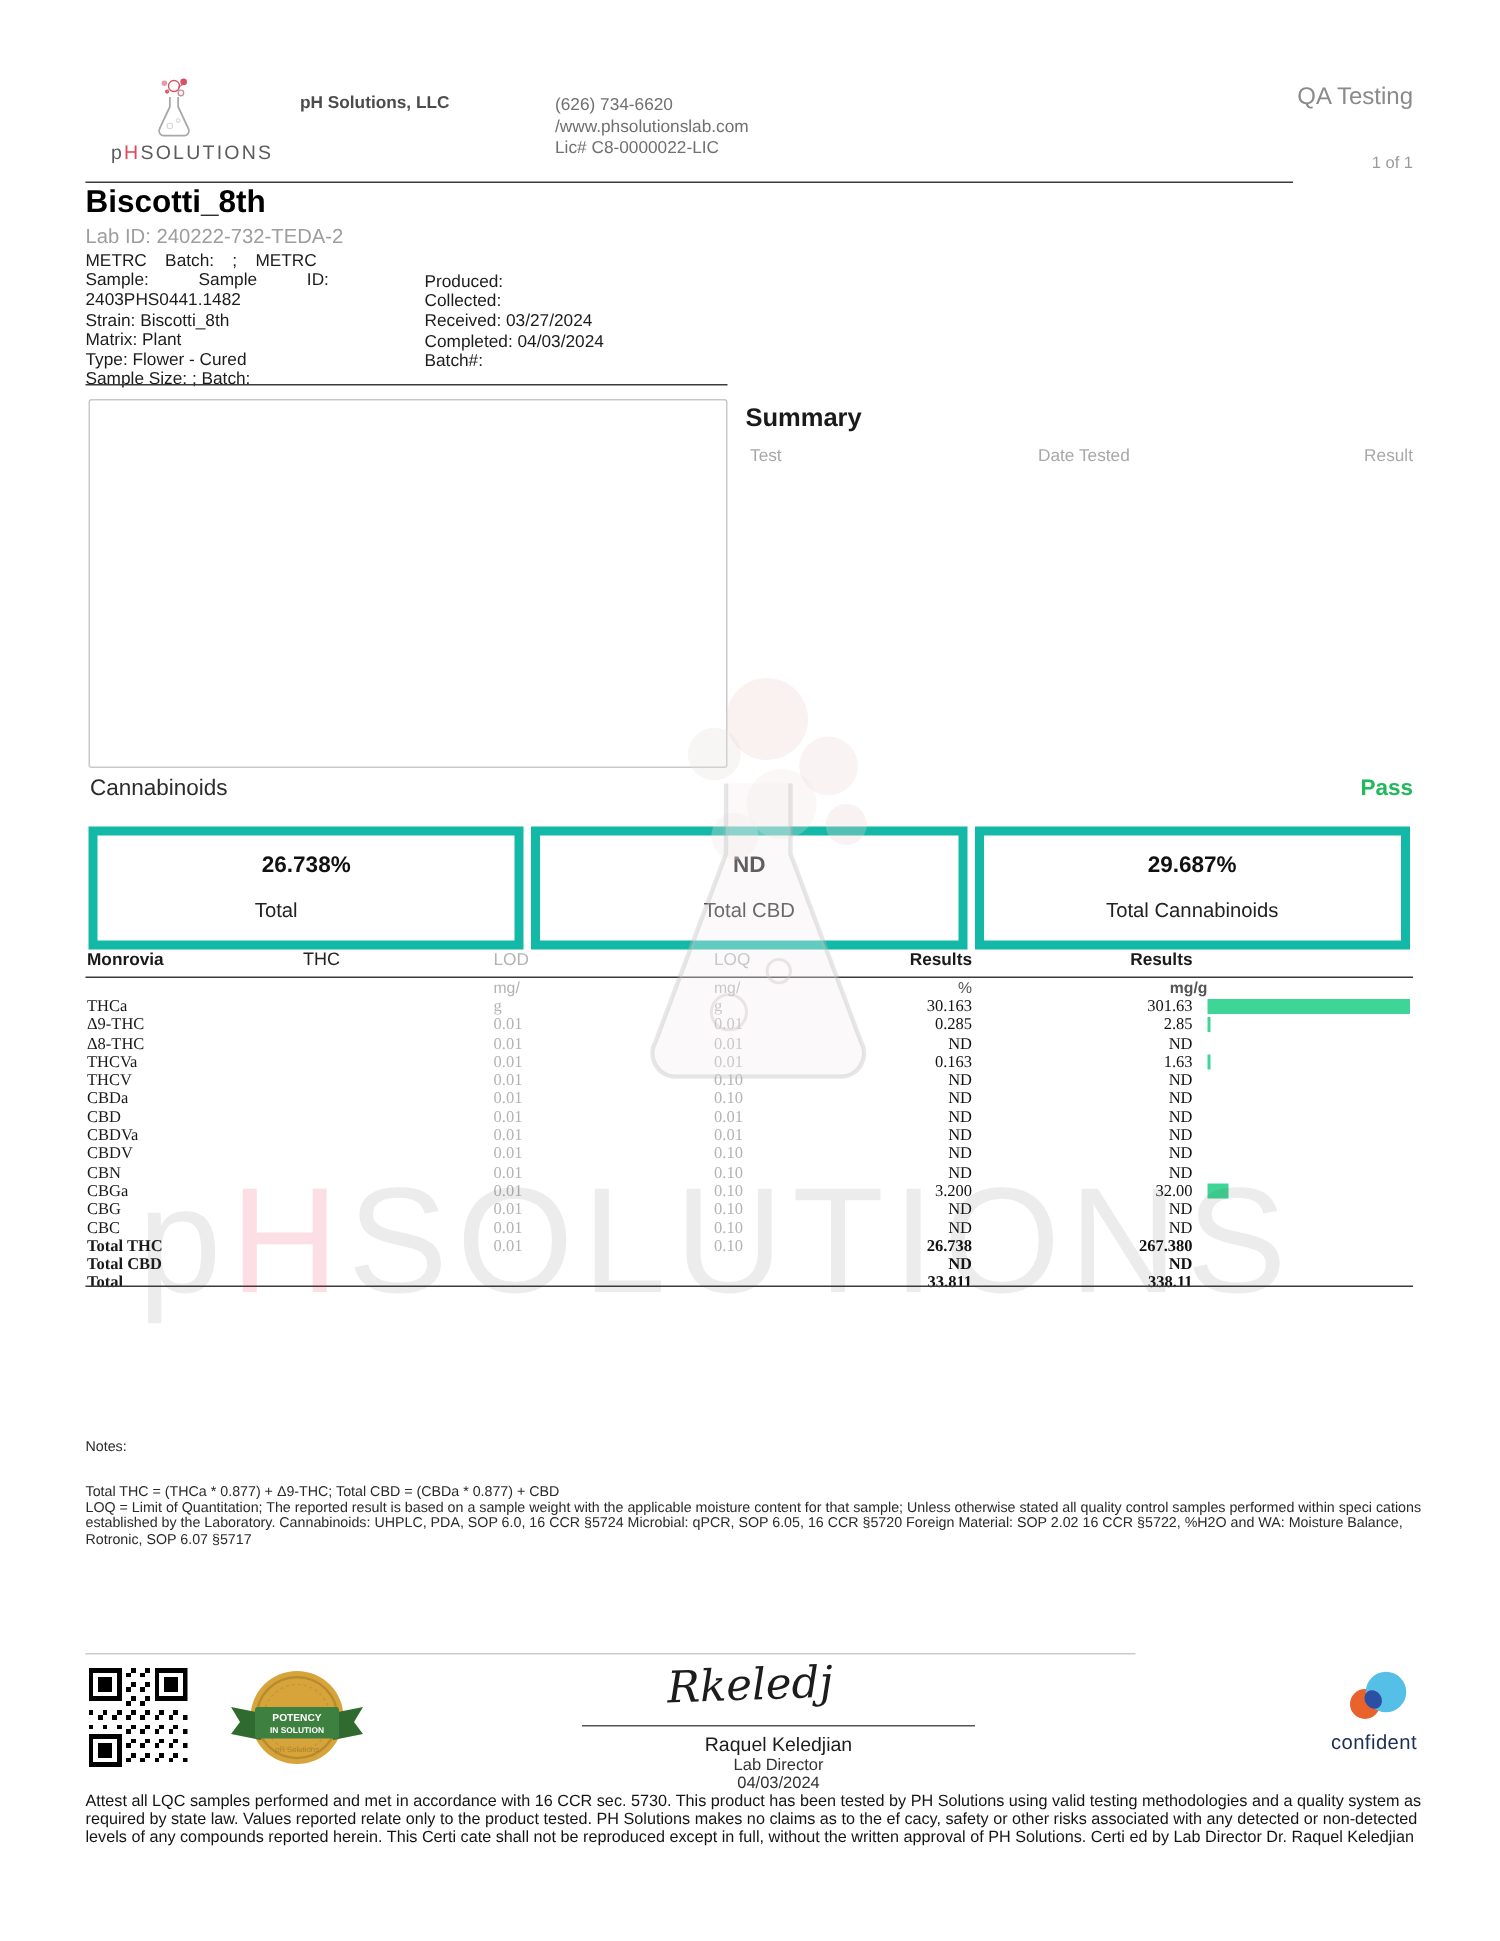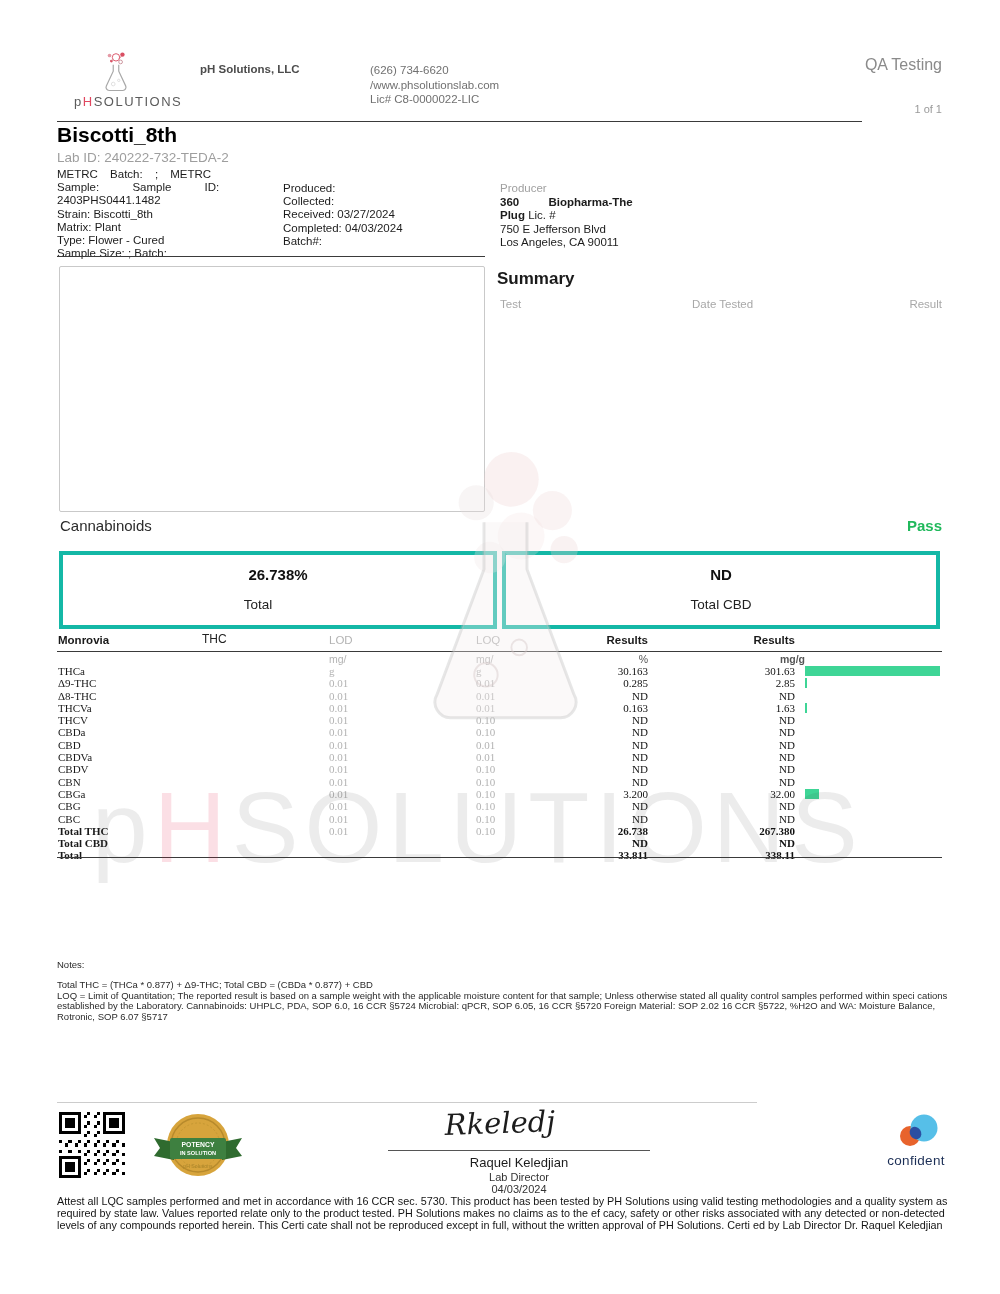--- a/index.html
+++ b/index.html
@@ -38,21 +38,21 @@
   .photo-box{position:absolute;left:59px;top:266px;width:424px;height:244px;
              border:1px solid #c9c9c9;border-radius:2px;background:#fff;}
 
   .summary-title{position:absolute;left:497px;top:269px;font-size:17px;font-weight:600;color:#1a1a1a;}
   .sum-col{position:absolute;top:298px;font-size:11.5px;color:#a8a8a8;}
 
   
   .cann-title{position:absolute;left:60px;top:517px;font-size:15px;color:#2b2b2b;}
   .pass{position:absolute;right:58px;top:517px;font-size:15px;font-weight:600;color:#21b95c;}
   .boxes{position:absolute;left:59px;top:551px;width:881px;display:flex;gap:5px;z-index:3;}
-  .gbox{flex:1;height:70px;border:4px solid #14b8a6;background:#fff;text-align:center;}
+  .gbox{flex:1;height:70px;border:6px solid #14b8a6;background:#fff;text-align:center;}
   .gbox .val{margin-top:11px;font-size:15px;font-weight:bold;color:#111;}
   .gbox .lab{margin-top:14px;font-size:13.5px;color:#222;}
   .gbox.first .lab{transform:translateX(-20px);}
 
   
   .tbl{position:absolute;left:57px;top:632px;width:885px;z-index:3;}
   .th{position:absolute;font-size:11.5px;font-weight:bold;color:#1a1a1a;top:2px;}
   .th.gray{color:#b3b3b3;font-weight:normal;}
   .thc-overflow{position:absolute;left:145px;top:0px;font-size:12px;color:#222;}
   .units{position:absolute;top:21px;font-size:10.5px;color:#b3b3b3;}
@@ -62,21 +62,21 @@
   .trow.bold .c-an,.trow.bold .c-pct,.trow.bold .c-mgg{font-weight:bold;}
   .c-an{position:absolute;left:1px;color:#1a1a1a;white-space:nowrap;}
   .c-lod{position:absolute;left:272px;color:#b3b3b3;}
   .c-loq{position:absolute;left:419px;color:#b3b3b3;}
   .c-pct{position:absolute;right:294px;color:#111;}
   .c-mgg{position:absolute;right:147px;color:#111;}
   .c-bar{position:absolute;left:748px;top:1px;height:10px;background:#3ed596;}
 
   
   .notes{position:absolute;left:57px;top:960px;width:897px;font-size:9.5px;line-height:10.8px;color:#2a2a2a;}
-  .notes .nt{margin-bottom:9px;}
+  .notes .nt{margin-bottom:19px;}
 
   
   .foot-line{position:absolute;left:57px;top:1102px;width:700px;height:1px;background:#cccccc;}
   .qr{position:absolute;left:59px;top:1112px;width:66px;height:66px;}
   .badge{position:absolute;left:148px;top:1108px;width:100px;height:80px;}
   .sig-script{position:absolute;left:397px;top:1106px;width:206px;text-align:center;
               font-family:"DejaVu Serif",serif;font-style:italic;font-size:29px;color:#1c1c1c;
               transform:rotate(-2deg);}
   .sig-line{position:absolute;left:388px;top:1150px;width:262px;height:1px;background:#555;}
   .sig-name{position:absolute;left:388px;top:1155px;width:262px;text-align:center;font-size:13px;color:#1c1c1c;}
@@ -140,47 +140,44 @@
     <div>Type: Flower - Cured</div>
     <div>Sample Size: ; Batch:</div>
   </div>
   <div class="dates">
     <div>Produced:</div>
     <div>Collected:</div>
     <div>Received: 03/27/2024</div>
     <div>Completed: 04/03/2024</div>
     <div>Batch#:</div>
   </div>
-  <div class="producer">
-    <div class="lbl">Producer</div>
-    <div class="p1">360 Biopharma-The</div>
-    <div><span class="pb">Plug</span> <span>Lic. #</span></div>
-    <div>750 E Jefferson Blvd</div>
-    <div>Los Angeles, CA 90011</div>
-  </div>
   <div class="hline" style="left:57px;top:256px;width:428px;"></div>
 
   <div class="photo-box"></div>
 
   <div class="summary-title">Summary</div>
   <div class="sum-col" style="left:500px;">Test</div>
   <div class="sum-col" style="left:692px;">Date Tested</div>
   <div class="sum-col" style="right:58px;">Result</div>
 
   <div class="cann-title">Cannabinoids</div>
   <div class="pass">Pass</div>
 
   <div class="boxes">
     <div class="gbox first">
       <div class="val">26.738%</div>
       <div class="lab">Total</div>
     </div>
     <div class="gbox">
       <div class="val">ND</div>
       <div class="lab">Total CBD</div>
+    </div>
+    <div class="gbox">
+      <div class="val">29.687%</div>
+      <div class="lab">Total Cannabinoids</div>
     </div>
   </div>
 
   <div class="tbl">
     <span class="th" style="left:1px;">Monrovia</span>
     <span class="thc-overflow">THC</span>
     <span class="th gray" style="left:272px;">LOD</span>
     <span class="th gray" style="left:419px;">LOQ</span>
     <span class="th" style="right:294px;">Results</span>
     <span class="th" style="right:147px;">Results</span>

